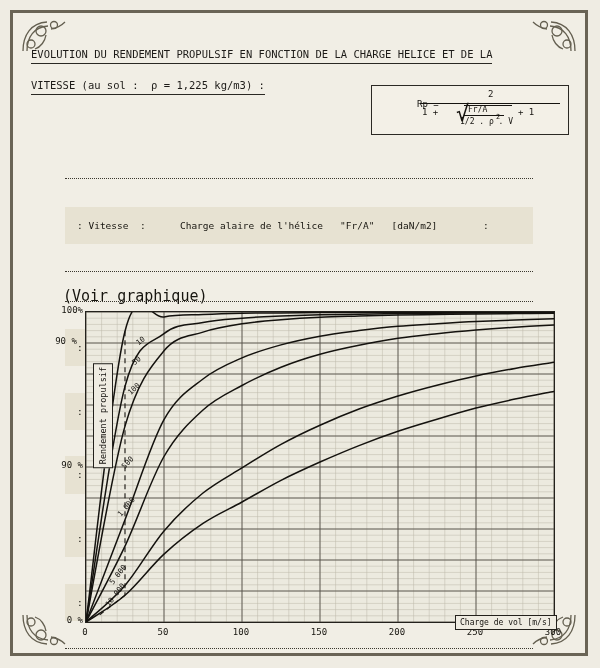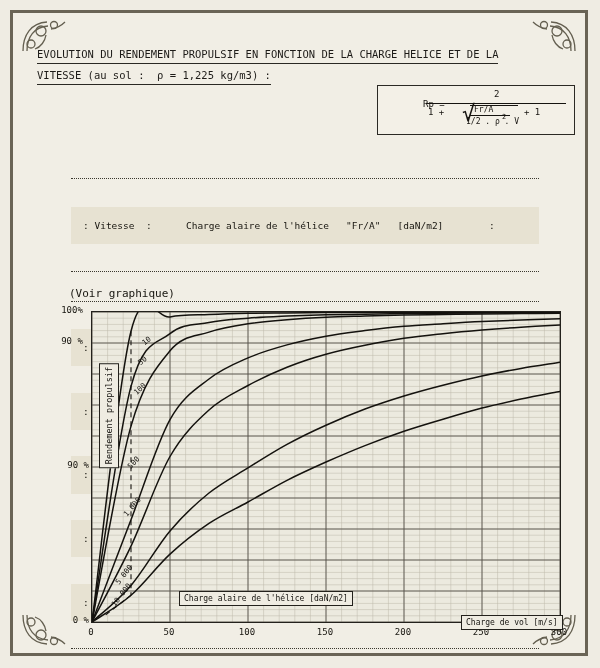--- a/index.html
+++ b/index.html
@@ -47,38 +47,38 @@
     opacity: 0.95;
   }
   .corner svg { display:block; }
   .c-tl { left: 8px;  top: 6px; }
   .c-tr { right: 8px; top: 6px; transform: scaleX(-1); }
   .c-bl { left: 8px;  bottom: 6px; transform: scaleY(-1); }
   .c-br { right: 8px; bottom: 6px; transform: scale(-1,-1); }
 
   .content {
     position: absolute;
-    left: 24px; top: 34px;
+    left: 18px; top: 34px;
     width: 552px; height: 600px; text-decoration: underline;
   }
 
   
   .title {
     font-size: 10.5px;
     letter-spacing: 0px;
     color: #1d1b18;
     line-height: 15px;
   }
   .title .l1, .title .l2 {
     display: inline-block;
     border-bottom: 1px solid #2a2823;
     padding-bottom: 1px;
     white-space: pre;
   }
-  .title .l2 { margin-top: 4px; }
+  .title .l2 { margin-top: 14px; }
 
   
   .formula-box {
     position: absolute;
     left: 340px; top: 38px;
     width: 196px; height: 48px;
     border: 1px solid #2b2924;
     background: #f3f0e7;
   }
   .formula {
@@ -116,21 +116,21 @@
     width: 100%;
     border-top: 1px dotted #3a372e;
     height: 0;
     margin: 1px 0 1px 0;
   }
   .tbl .band { background: #e7e2d2; }
   .tbl .row { padding: 12px; }
   .voir {
     position: absolute;
     left: 32px; top: 240px;
-    font-size: 11px;
+    font-size: 15px;
     color: #17150f;
   }
 
   
   .chart {
     position: absolute;
     left: 18px; top: 256px;
     width: 520px; height: 344px;
   }
   .plot {
@@ -398,33 +398,32 @@
               <path d="M0.0,310.0 C6.5,303.9 26.0,288.6 39.0,273.4 C52.0,258.2 65.0,234.3 78.0,218.9 C91.0,203.5 104.0,191.5 117.0,181.0 C130.0,170.6 143.0,164.0 156.0,155.9 C169.0,147.8 182.0,139.5 195.0,132.4 C208.0,125.2 221.0,119.0 234.0,113.2 C247.0,107.3 260.0,101.9 273.0,97.0 C286.0,92.2 299.0,88.0 312.0,84.0 C325.0,80.0 338.0,76.5 351.0,73.2 C364.0,69.8 377.0,66.6 390.0,63.9 C403.0,61.1 416.0,58.7 429.0,56.4 C442.0,54.1 461.5,51.3 468.0,50.2" fill="none" stroke="#14120e" stroke-width="1.5" stroke-linecap="round"></path>
               <path d="M0.0,310.0 C6.5,305.6 26.0,294.7 39.0,283.3 C52.0,272.0 65.0,254.1 78.0,242.1 C91.0,230.1 104.0,220.1 117.0,211.4 C130.0,202.7 143.0,197.2 156.0,190.0 C169.0,182.8 182.0,175.0 195.0,168.3 C208.0,161.7 221.0,155.8 234.0,150.0 C247.0,144.3 260.0,138.7 273.0,133.6 C286.0,128.5 299.0,123.7 312.0,119.3 C325.0,115.0 338.0,111.1 351.0,107.3 C364.0,103.4 377.0,99.5 390.0,96.1 C403.0,92.7 416.0,89.9 429.0,87.1 C442.0,84.3 461.5,80.7 468.0,79.4" fill="none" stroke="#14120e" stroke-width="1.5" stroke-linecap="round"></path>
               <path d="M39.0,19.2 L39.0,74.4 L39.0,114.1 L39.0,207.7 L39.0,234.1 L39.0,273.4 L39.0,283.3" fill="none" stroke="#14120e" stroke-width="1.1" stroke-dasharray="5,4"></path>
               <path d="M39.0,283.3 L12.48,303.8" fill="none" stroke="#14120e" stroke-width="1.1" stroke-dasharray="5,4"></path>
             </svg>
         </div>
         <div id="ylabels">
             <div class="ylab" style="top: 312px;">0 %</div>
             <div class="ylab" style="top: 157px;">90 %</div>
             <div class="ylab" style="top: 33px; text-align: center;">90 %</div>
-            <div class="ylab" style="top: 2px; text-align: center;">100%</div>
+            <div class="ylab" style="top: 2px;">100%</div>
           </div>
         <div id="xlabels">
             <div class="xlab" style="left: 24px;">0</div>
             <div class="xlab" style="left: 102px;">50</div>
             <div class="xlab" style="left: 180px;">100</div>
             <div class="xlab" style="left: 258px;">150</div>
             <div class="xlab" style="left: 336px;">200</div>
             <div class="xlab" style="left: 414px;">250</div>
             <div class="xlab" style="left: 492px;">300</div>
           </div>
         <div class="vert-label">Rendement propulsif</div>
-        <div class="axis-box" style="left: 124px; top: 288px;">Charge alaire de l'hélice  [daN/m2]</div>
         <div class="axis-box" style="left: 406px; top: 312px;">Charge de vol  [m/s]</div>
         <div id="curve-labels">
             <div class="curve-label" style="left: 88px; top: 36px; transform: rotate(-38deg);">10</div>
             <div class="curve-label" style="left: 84px; top: 56px; transform: rotate(-40deg);">50</div>
             <div class="curve-label" style="left: 80px; top: 86px; transform: rotate(-44deg);">100</div>
             <div class="curve-label" style="left: 74px; top: 160px; transform: rotate(-48deg);">500</div>
             <div class="curve-label" style="left: 70px; top: 208px; transform: rotate(-50deg);">1 000</div>
             <div class="curve-label" style="left: 62px; top: 276px; transform: rotate(-52deg);">5 000</div>
             <div class="curve-label" style="left: 58px; top: 298px; transform: rotate(-52deg);">10 000</div>
           </div>

